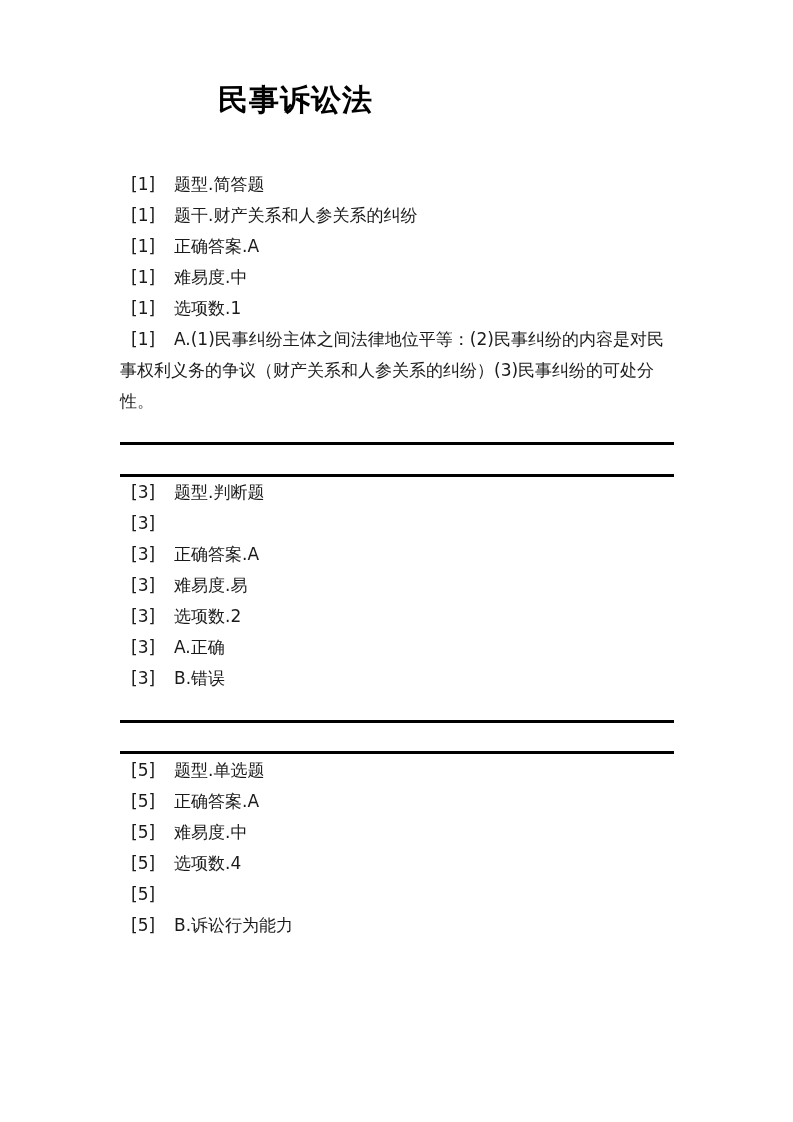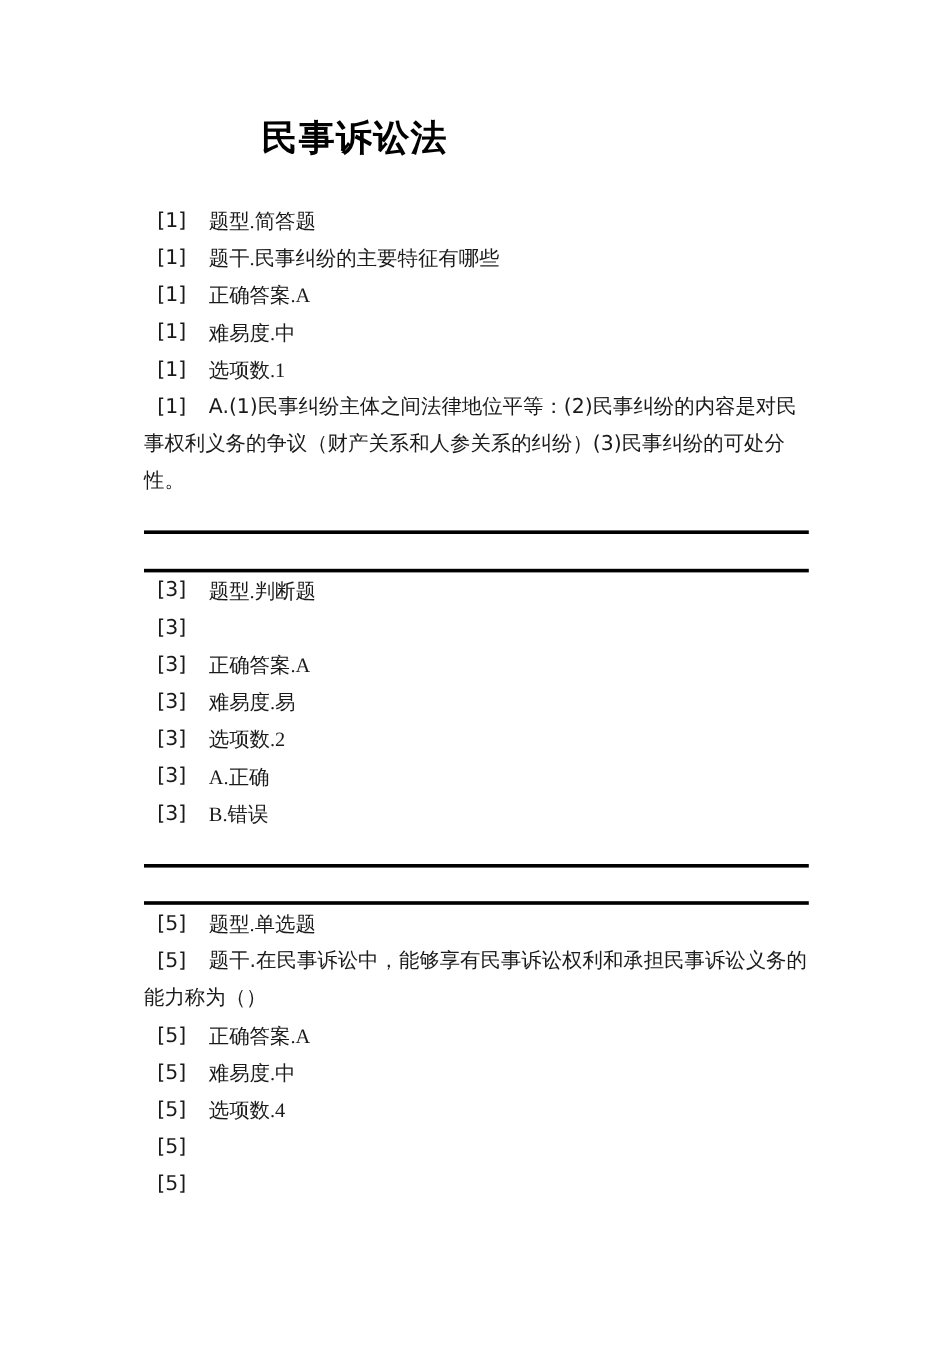--- a/index.html
+++ b/index.html
@@ -16,21 +16,21 @@
       color: #111111;
     }
     .page {
       position: absolute;
       left: 0; top: 0;
       width: 793px; height: 1122px;
     }
     .title {
       position: absolute;
       left: 218px;
-      top: 96px;
+      top: 80px;
       font-size: 30px;
       font-weight: bold;
       letter-spacing: 1px;
       color: #000;
       line-height: 40px;
       white-space: nowrap;
     }
     .section {
       position: absolute;
       left: 120px;
@@ -44,21 +44,20 @@
       white-space: nowrap;
       color: #1a1a1a;
     }
     .line .num {
       position: absolute;
       left: 11px;
     }
     .line .txt {
       position: absolute;
       left: 54px;
-      font-family: Liberation Serif, serif;
     }
     .para {
       position: relative;
       font-size: 17px;
       line-height: 31px;
       color: #1a1a1a;
       text-indent: 11px;
       word-break: break-all;
     }
     .para .num { display: inline-block; width: 43px; text-indent: 0; }
@@ -77,21 +76,21 @@
 
   <div class="title">民事诉讼法</div>
 
   <div class="section" style="top:169px;">
     <div class="line">
       <span class="num">[1]</span>
       <span class="txt">题型.简答题</span>
     </div>
     <div class="line">
       <span class="num">[1]</span>
-      <span class="txt">题干.民事纠纷的主要特征有哪些</span>
+      <span class="txt">题干.财产关系和人参关系的纠纷</span>
     </div>
     <div class="line">
       <span class="num">[1]</span>
       <span class="txt">正确答案.A</span>
     </div>
     <div class="line">
       <span class="num">[1]</span>
       <span class="txt">难易度.中</span>
     </div>
     <div class="line">
@@ -135,34 +134,34 @@
   </div>
 
   <div class="rule" style="top:720px;"></div>
   <div class="rule" style="top:751px;"></div>
 
   <div class="section" style="top:755px;">
     <div class="line">
       <span class="num">[5]</span>
       <span class="txt">题型.单选题</span>
     </div>
-    <div class="para"><span class="num">[5]</span><span>题干.在民事诉讼中，能够享有民事诉讼权利和承担民事诉讼义务的能力称为（）</span></div>
     <div class="line">
       <span class="num">[5]</span>
       <span class="txt">正确答案.A</span>
     </div>
     <div class="line">
       <span class="num">[5]</span>
       <span class="txt">难易度.中</span>
     </div>
     <div class="line">
       <span class="num">[5]</span>
       <span class="txt">选项数.4</span>
     </div>
     <div class="line">
       <span class="num">[5]</span>
     </div>
     <div class="line">
       <span class="num">[5]</span>
+      <span class="txt">B.诉讼行为能力</span>
     </div>
   </div>
 
 </div>
 
 </body></html>

